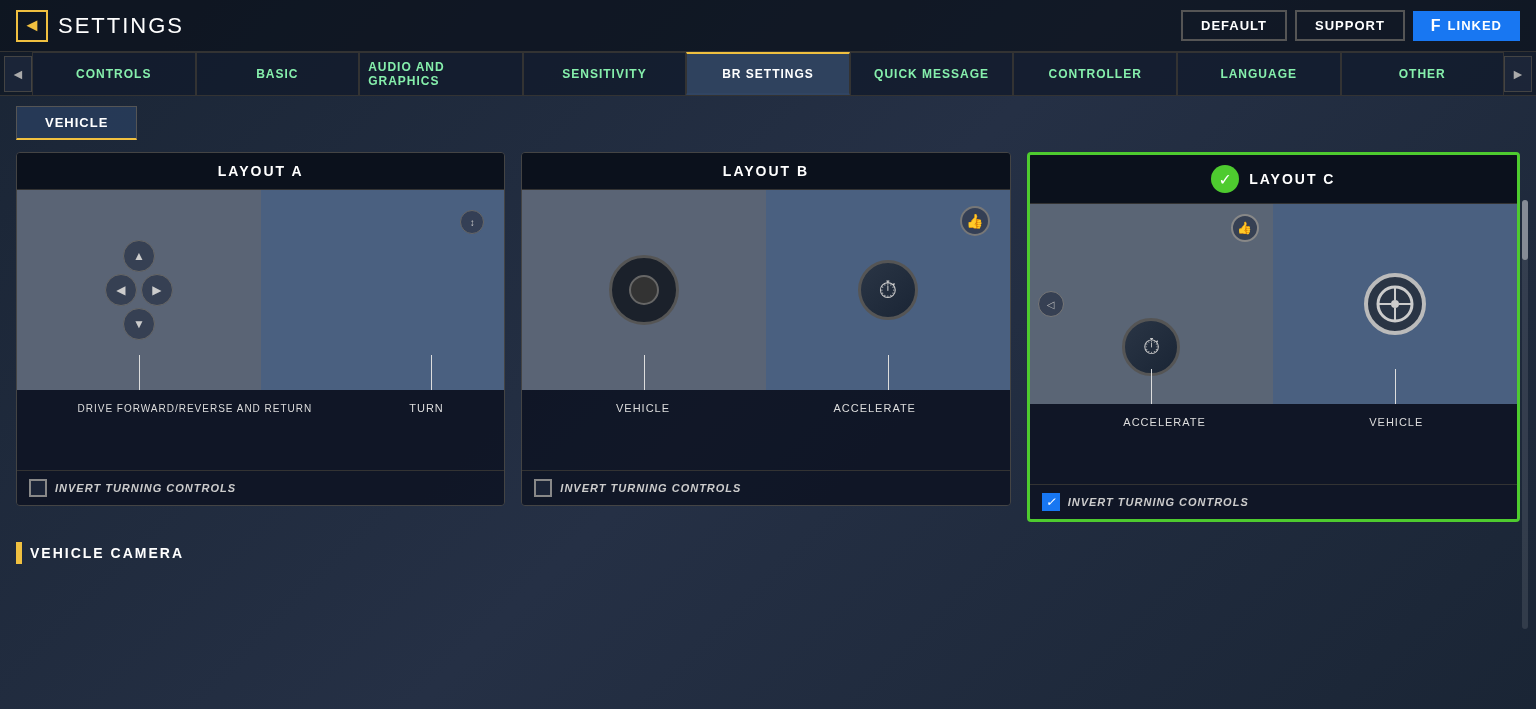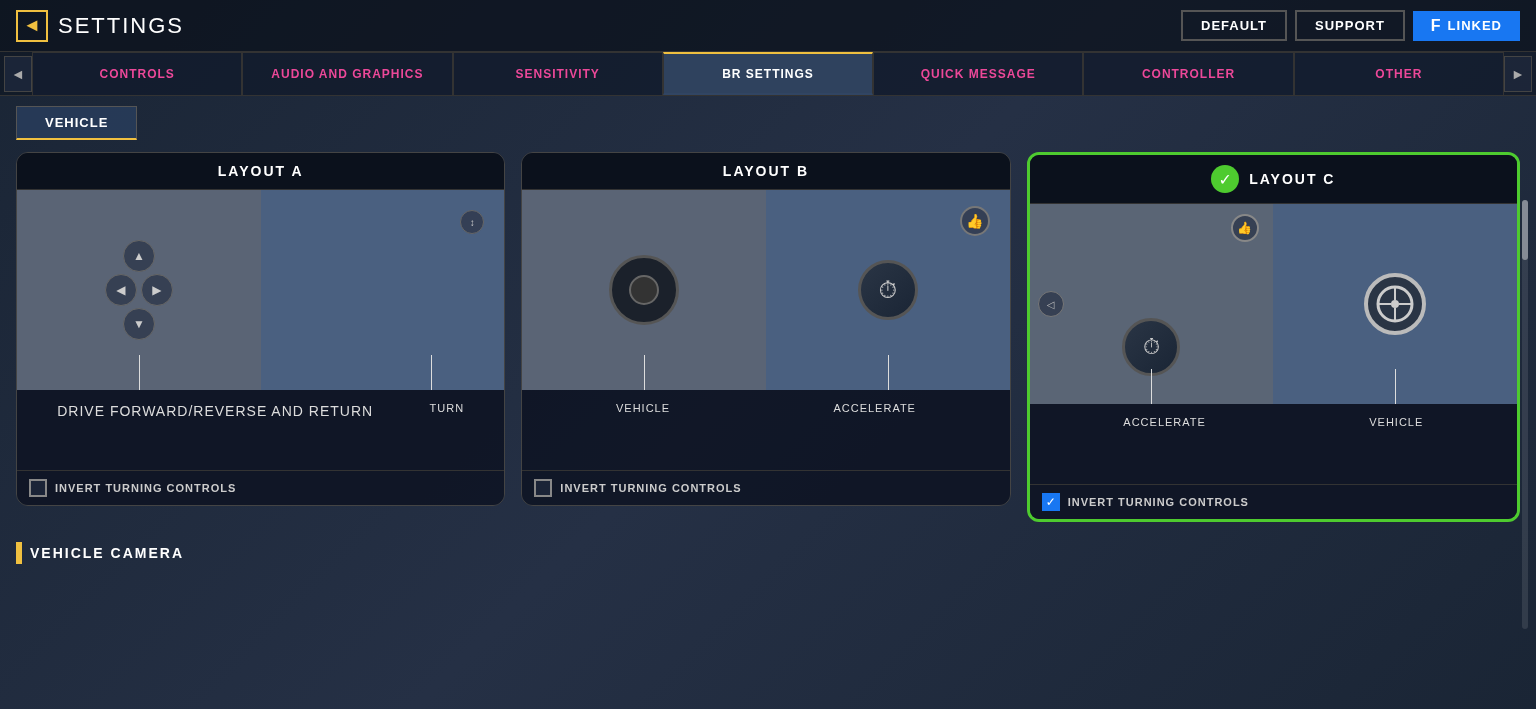--- a/index.html
+++ b/index.html
@@ -121,21 +121,21 @@
       display: flex;
       flex: 1;
       height: 100%;
       align-items: stretch;
     }
     .nav-tab {
       flex: 1;
       display: flex;
       align-items: center;
       justify-content: center;
-      color: #ec4899;
+      color: #86efac;
       font-size: 12px;
       font-weight: bold;
       letter-spacing: 1px;
       text-transform: uppercase;
       cursor: pointer;
       border: 1px solid #333;
       border-bottom: none;
       background: rgba(20,30,50,0.6);
       padding: 0 8px;
     }
@@ -181,21 +181,21 @@
     .layouts-row {
       display: flex;
       gap: 16px;
       align-items: flex-start;
     }
 
     .layout-card {
       flex: 1;
       background: rgba(20,30,50,0.7);
       border: 1px solid #444;
-      border-radius: 12px;
+      border-radius: 4px;
       overflow: hidden;
       position: relative;
     }
     .layout-card.selected {
       border: 3px solid #4ecb2f;
     }
 
     .layout-header {
       background: rgba(10,15,25,0.9);
       padding: 10px;
@@ -318,36 +318,37 @@
       display: flex;
       flex-direction: column;
       align-items: center;
       font-size: 11px;
       color: #ddd;
       letter-spacing: 1px;
       text-transform: uppercase;
       text-align: center;
     }
     .label-item.multi-line {
-      font-size: 14px;
+      font-size: 10px;
       line-height: 1.4;
     }
     .labels-row {
       display: flex;
       justify-content: space-around;
     }
 
     
     .invert-row {
       display: flex;
       align-items: center;
       gap: 8px;
       padding: 8px 12px;
       background: rgba(15,20,35,0.8);
       border-top: 1px solid #333;
+      font-style: italic;
     }
     .checkbox-square {
       width: 18px;
       height: 18px;
       border: 2px solid #888;
       background: rgba(30,40,60,0.8);
       flex-shrink: 0;
     }
     .checkbox-square.checked {
       background: #1877f2;
@@ -535,33 +536,39 @@
 
   <div class="nav-tabs-wrapper">
     <div class="nav-arrow">
       <span>◄</span>
     </div>
     <div class="nav-tabs">
       <div class="nav-tab">
         <span>CONTROLS</span>
       </div>
       <div class="nav-tab">
+        <span>BASIC</span>
+      </div>
+      <div class="nav-tab">
         <span>AUDIO AND GRAPHICS</span>
       </div>
       <div class="nav-tab">
         <span>SENSITIVITY</span>
       </div>
       <div class="nav-tab active">
         <span>BR SETTINGS</span>
       </div>
       <div class="nav-tab">
         <span>QUICK MESSAGE</span>
       </div>
       <div class="nav-tab">
         <span>CONTROLLER</span>
+      </div>
+      <div class="nav-tab">
+        <span>LANGUAGE</span>
       </div>
       <div class="nav-tab">
         <span>OTHER</span>
       </div>
     </div>
     <div class="nav-arrow">
       <span>►</span>
     </div>
   </div>
 

